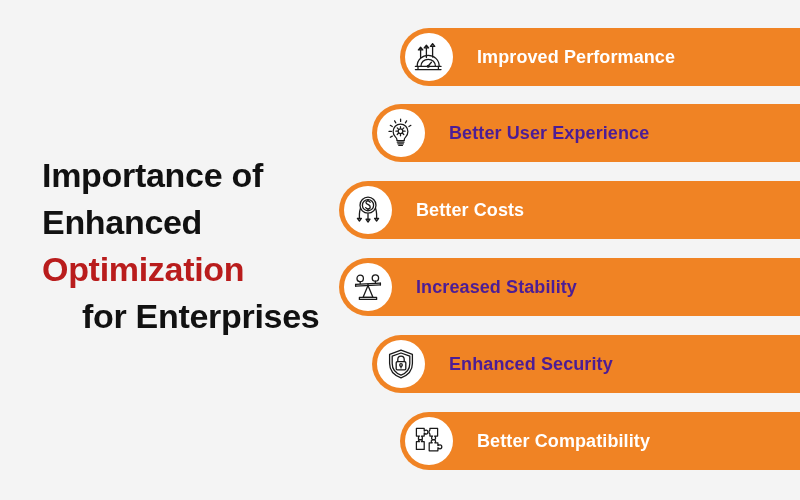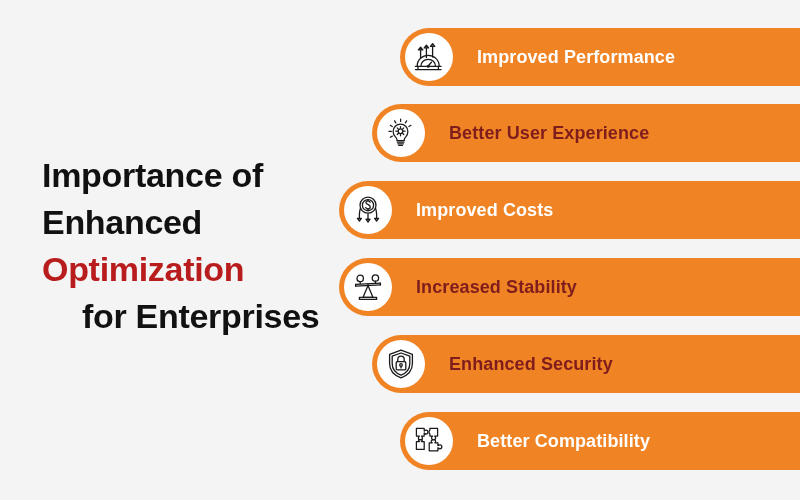--- a/index.html
+++ b/index.html
@@ -123,21 +123,21 @@
         <path d="M12.8 26.8 H18.4"></path>
         <path d="M13.8 28.4 H17.4"></path>
 
         <circle cx="15.5" cy="14.2" r="2.3"></circle>
         <path d="M15.5 9.6 V11.2 M15.5 17.2 V18.8
                  M10.9 14.2 H12.5 M18.5 14.2 H20.1
                  M12.2 10.9 L13.4 12.1 M17.6 16.3 L18.8 17.5
                  M18.8 10.9 L17.6 12.1 M13.4 16.3 L12.2 17.5"></path>
       </svg>
     </span>
-    <span class="benefit-label" style="color: #7f1d1d;">Better User Experience</span>
+    <span class="benefit-label" style="color: #4c1d95;">Better User Experience</span>
   </div>
 
   <div class="benefit-row" style="top: 181px; left: 339px; background: rgb(240, 131, 36);">
     <span class="benefit-icon-wrap">
       <svg width="32" height="32" viewBox="0 0 32 32" fill="none" stroke="#1a1a1a" stroke-width="1.3" stroke-linecap="round" stroke-linejoin="round">
 
         <circle cx="16" cy="11.2" r="8.0"></circle>
         <circle cx="16" cy="11.2" r="5.6"></circle>
 
         <path d="M18.1 8.3 C17.6 7.3 16.8 6.9 15.9 6.9 C14.8 6.9 14.0 7.6 14.0 8.5
@@ -147,21 +147,21 @@
 
         <path d="M8.4 14.4 C8.4 14.4 7.4 17.6 7.4 20.0 L7.4 24.6
                  M7.4 27.0 L5.4 24.3 H9.4 Z"></path>
 
         <path d="M16.0 20.0 L16.0 25.4 M16.0 28.0 L14.0 25.2 H18.0 Z"></path>
 
         <path d="M23.6 14.4 C23.6 14.4 24.6 17.6 24.6 20.0 L24.6 24.6
                  M24.6 27.0 L22.6 24.3 H26.6 Z"></path>
       </svg>
     </span>
-    <span class="benefit-label" style="color: rgb(255, 255, 255);">Improved Costs</span>
+    <span class="benefit-label" style="color: rgb(255, 255, 255);">Better Costs</span>
   </div>
 
   <div class="benefit-row" style="top: 258px; left: 339px; background: rgb(240, 131, 36);">
     <span class="benefit-icon-wrap">
       <svg width="32" height="32" viewBox="0 0 32 32" fill="none" stroke="#1a1a1a" stroke-width="1.3" stroke-linecap="round" stroke-linejoin="round">
 
         <circle cx="8.2" cy="7.4" r="3.2"></circle>
         <path d="M8.2 10.6 V12.6"></path>
 
         <circle cx="23.4" cy="7.0" r="3.2"></circle>
@@ -171,21 +171,21 @@
         <path d="M3.6 15.1 L28.4 13.9"></path>
         <path d="M3.6 13.3 L3.6 15.1 M28.4 12.1 L28.4 13.9"></path>
 
         <path d="M16.0 13.0 L16.0 14.6"></path>
 
         <path d="M16.0 14.6 L11.0 26.4 L21.0 26.4 Z"></path>
 
         <path d="M7.4 26.4 H24.6 M7.4 28.4 H24.6 M7.4 26.4 V28.4 M24.6 26.4 V28.4"></path>
       </svg>
     </span>
-    <span class="benefit-label" style="color: #7f1d1d;">Increased Stability</span>
+    <span class="benefit-label" style="color: #4c1d95;">Increased Stability</span>
   </div>
 
   <div class="benefit-row" style="top: 335px; left: 372px; background: rgb(240, 131, 36);">
     <span class="benefit-icon-wrap">
       <svg width="32" height="32" viewBox="0 0 32 32" fill="none" stroke="#1a1a1a" stroke-width="1.3" stroke-linecap="round" stroke-linejoin="round">
 
         <path d="M16 2.2 L4.6 6.4 L4.6 15.4 C4.6 22.4 9.6 27.4 16 29.8
                  C22.4 27.4 27.4 22.4 27.4 15.4 L27.4 6.4 Z"></path>
 
         <path d="M16 5.0 L7.2 8.2 L7.2 15.4 C7.2 21.0 11.0 25.1 16 27.1
@@ -193,21 +193,21 @@
 
         <path d="M12.8 13.6 L12.8 11.4 C12.8 9.6 14.2 8.2 16.0 8.2
                  C17.8 8.2 19.2 9.6 19.2 11.4 L19.2 13.6"></path>
 
         <rect x="11.2" y="13.6" width="9.6" height="8.2" rx="1.1"></rect>
 
         <circle cx="16" cy="17.0" r="1.3"></circle>
         <path d="M16 18.3 L16 19.9"></path>
       </svg>
     </span>
-    <span class="benefit-label" style="color: #7f1d1d;">Enhanced Security</span>
+    <span class="benefit-label" style="color: #4c1d95;">Enhanced Security</span>
   </div>
 
   <div class="benefit-row" style="top: 412px; left: 400px; background: rgb(240, 131, 36);">
     <span class="benefit-icon-wrap">
       <svg width="32" height="32" viewBox="0 0 32 32" fill="none" stroke="#1a1a1a" stroke-width="1.25" stroke-linecap="round" stroke-linejoin="round">
 
         <path d="M3.4 3.4 H11.2 V6.0 C11.2 6.0 12.0 5.0 13.1 5.0
                  C14.2 5.0 14.9 5.9 14.9 7.0 C14.9 8.1 14.2 9.0 13.1 9.0
                  C12.0 9.0 11.2 8.0 11.2 8.0 V11.0 H8.4
                  C8.4 11.0 9.4 11.8 9.4 12.9 C9.4 14.0 8.5 14.7 7.4 14.7

